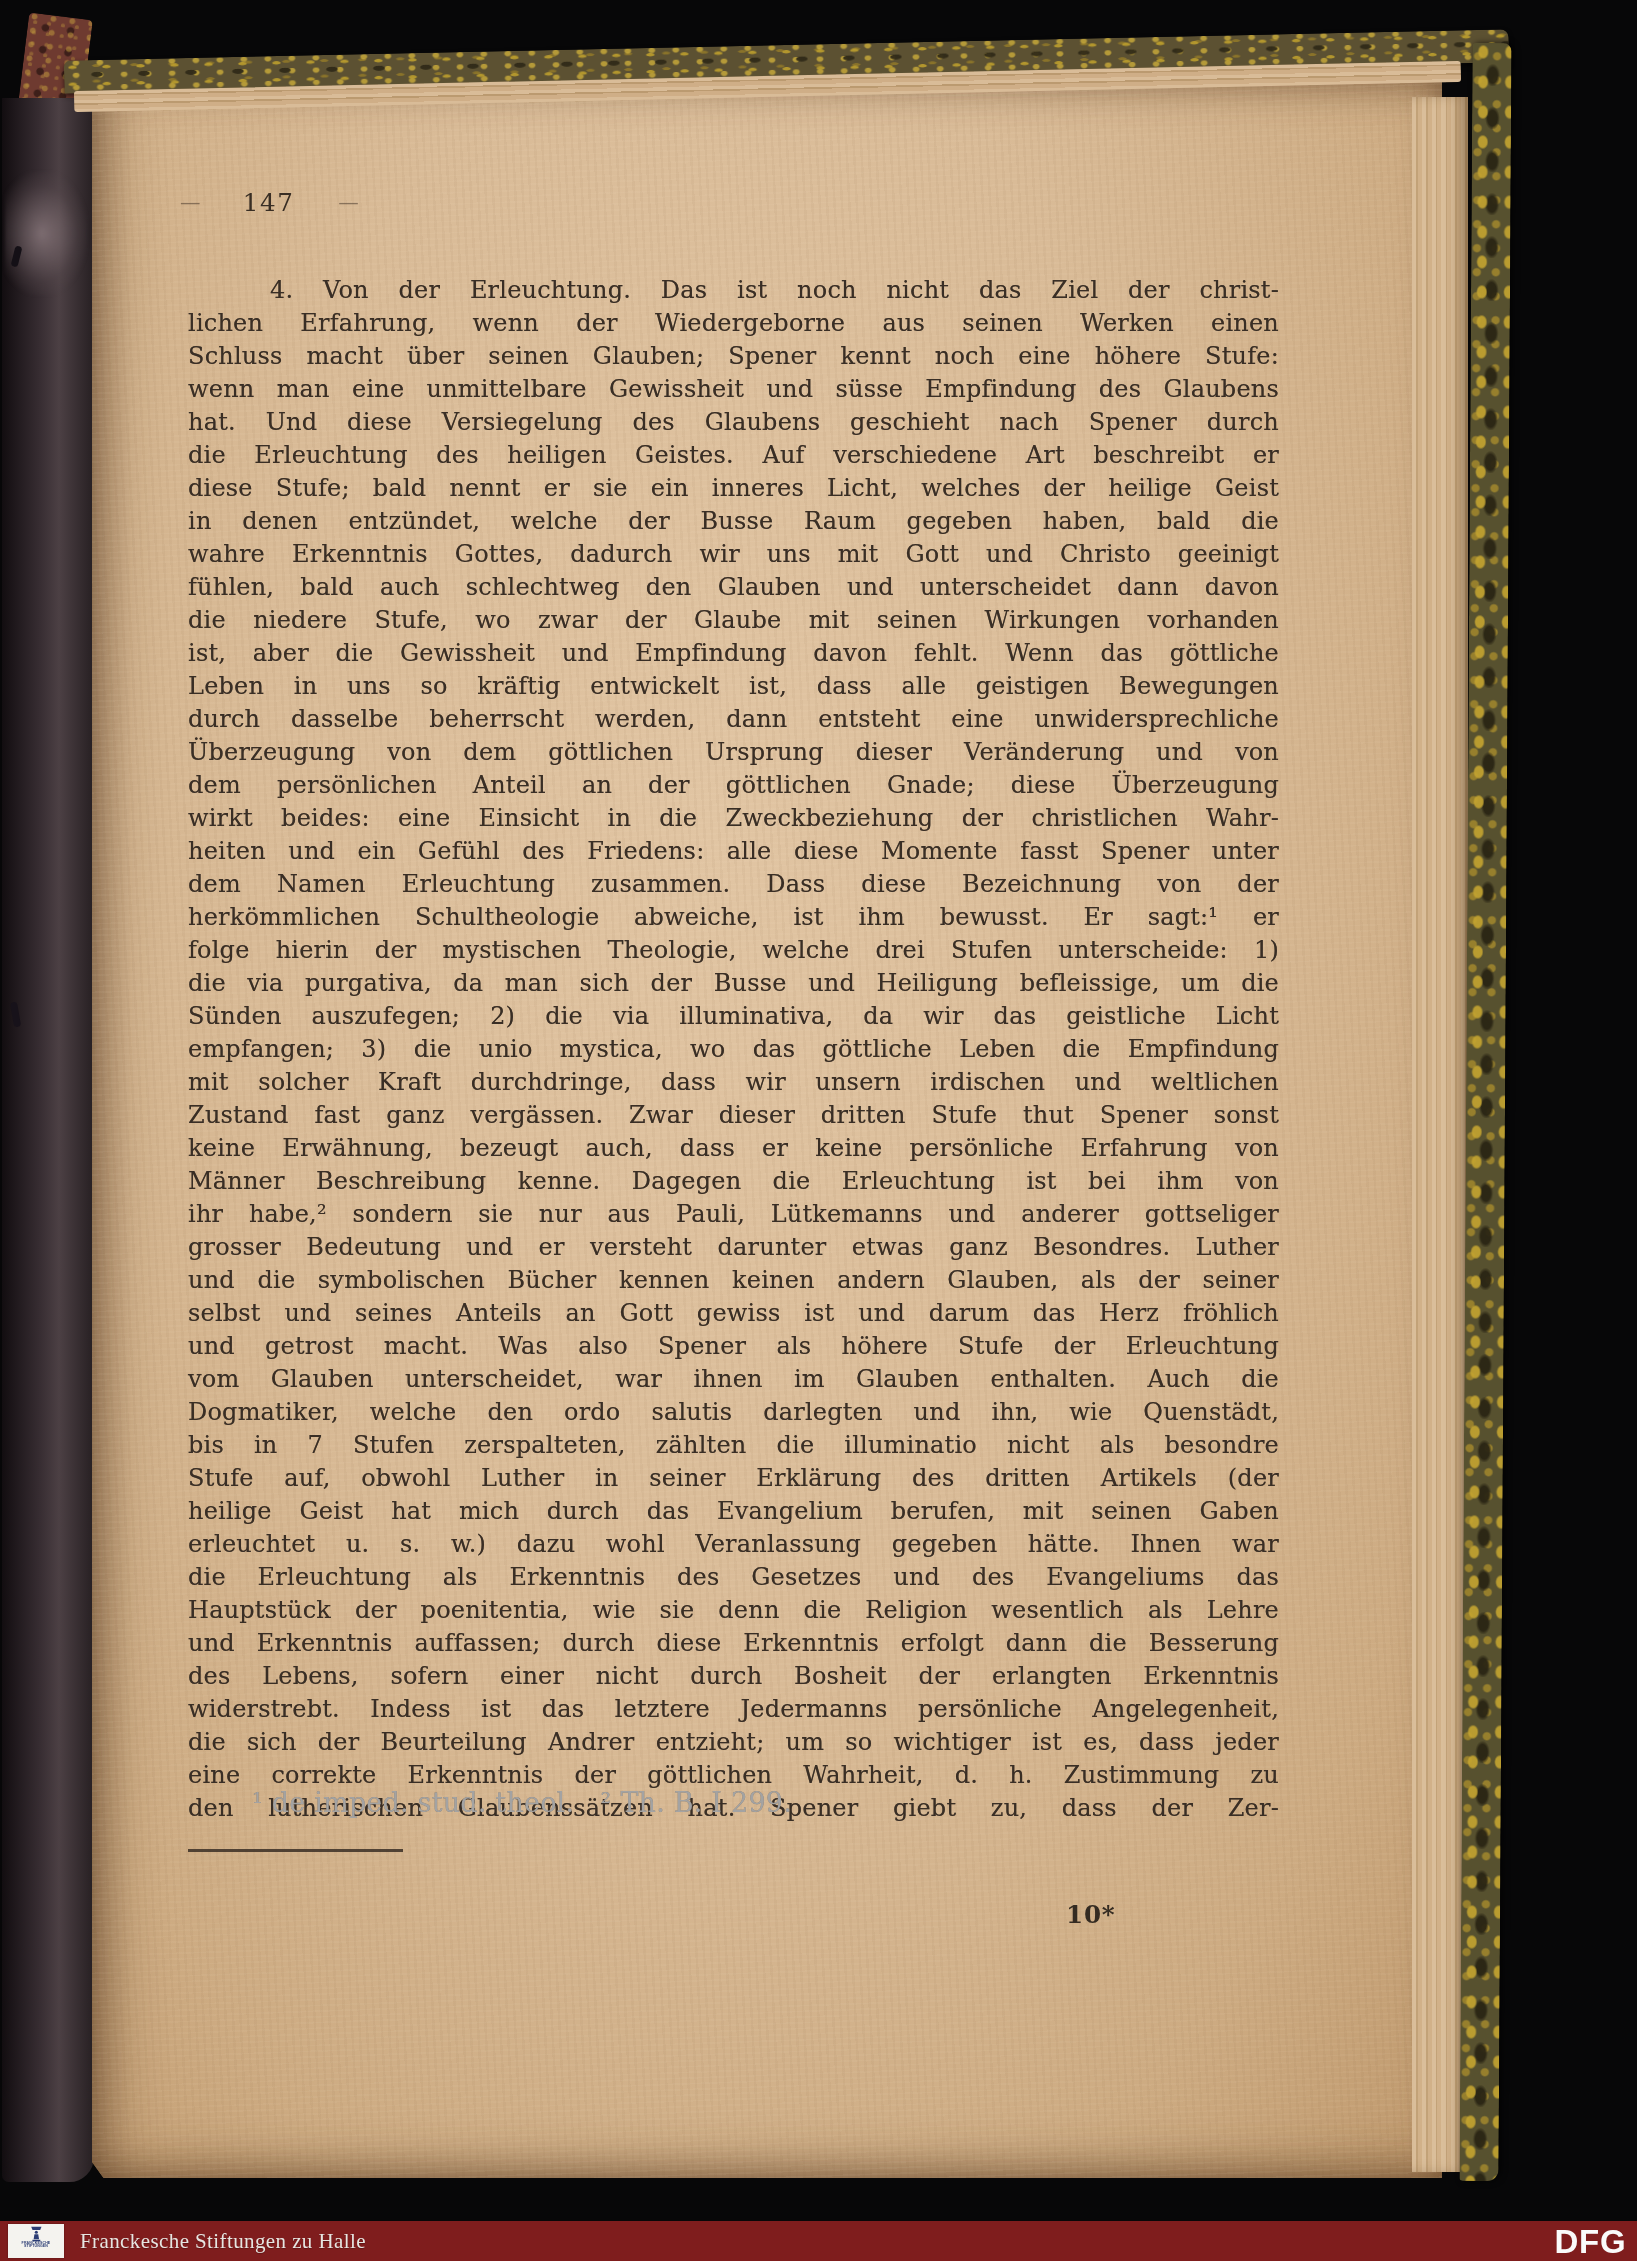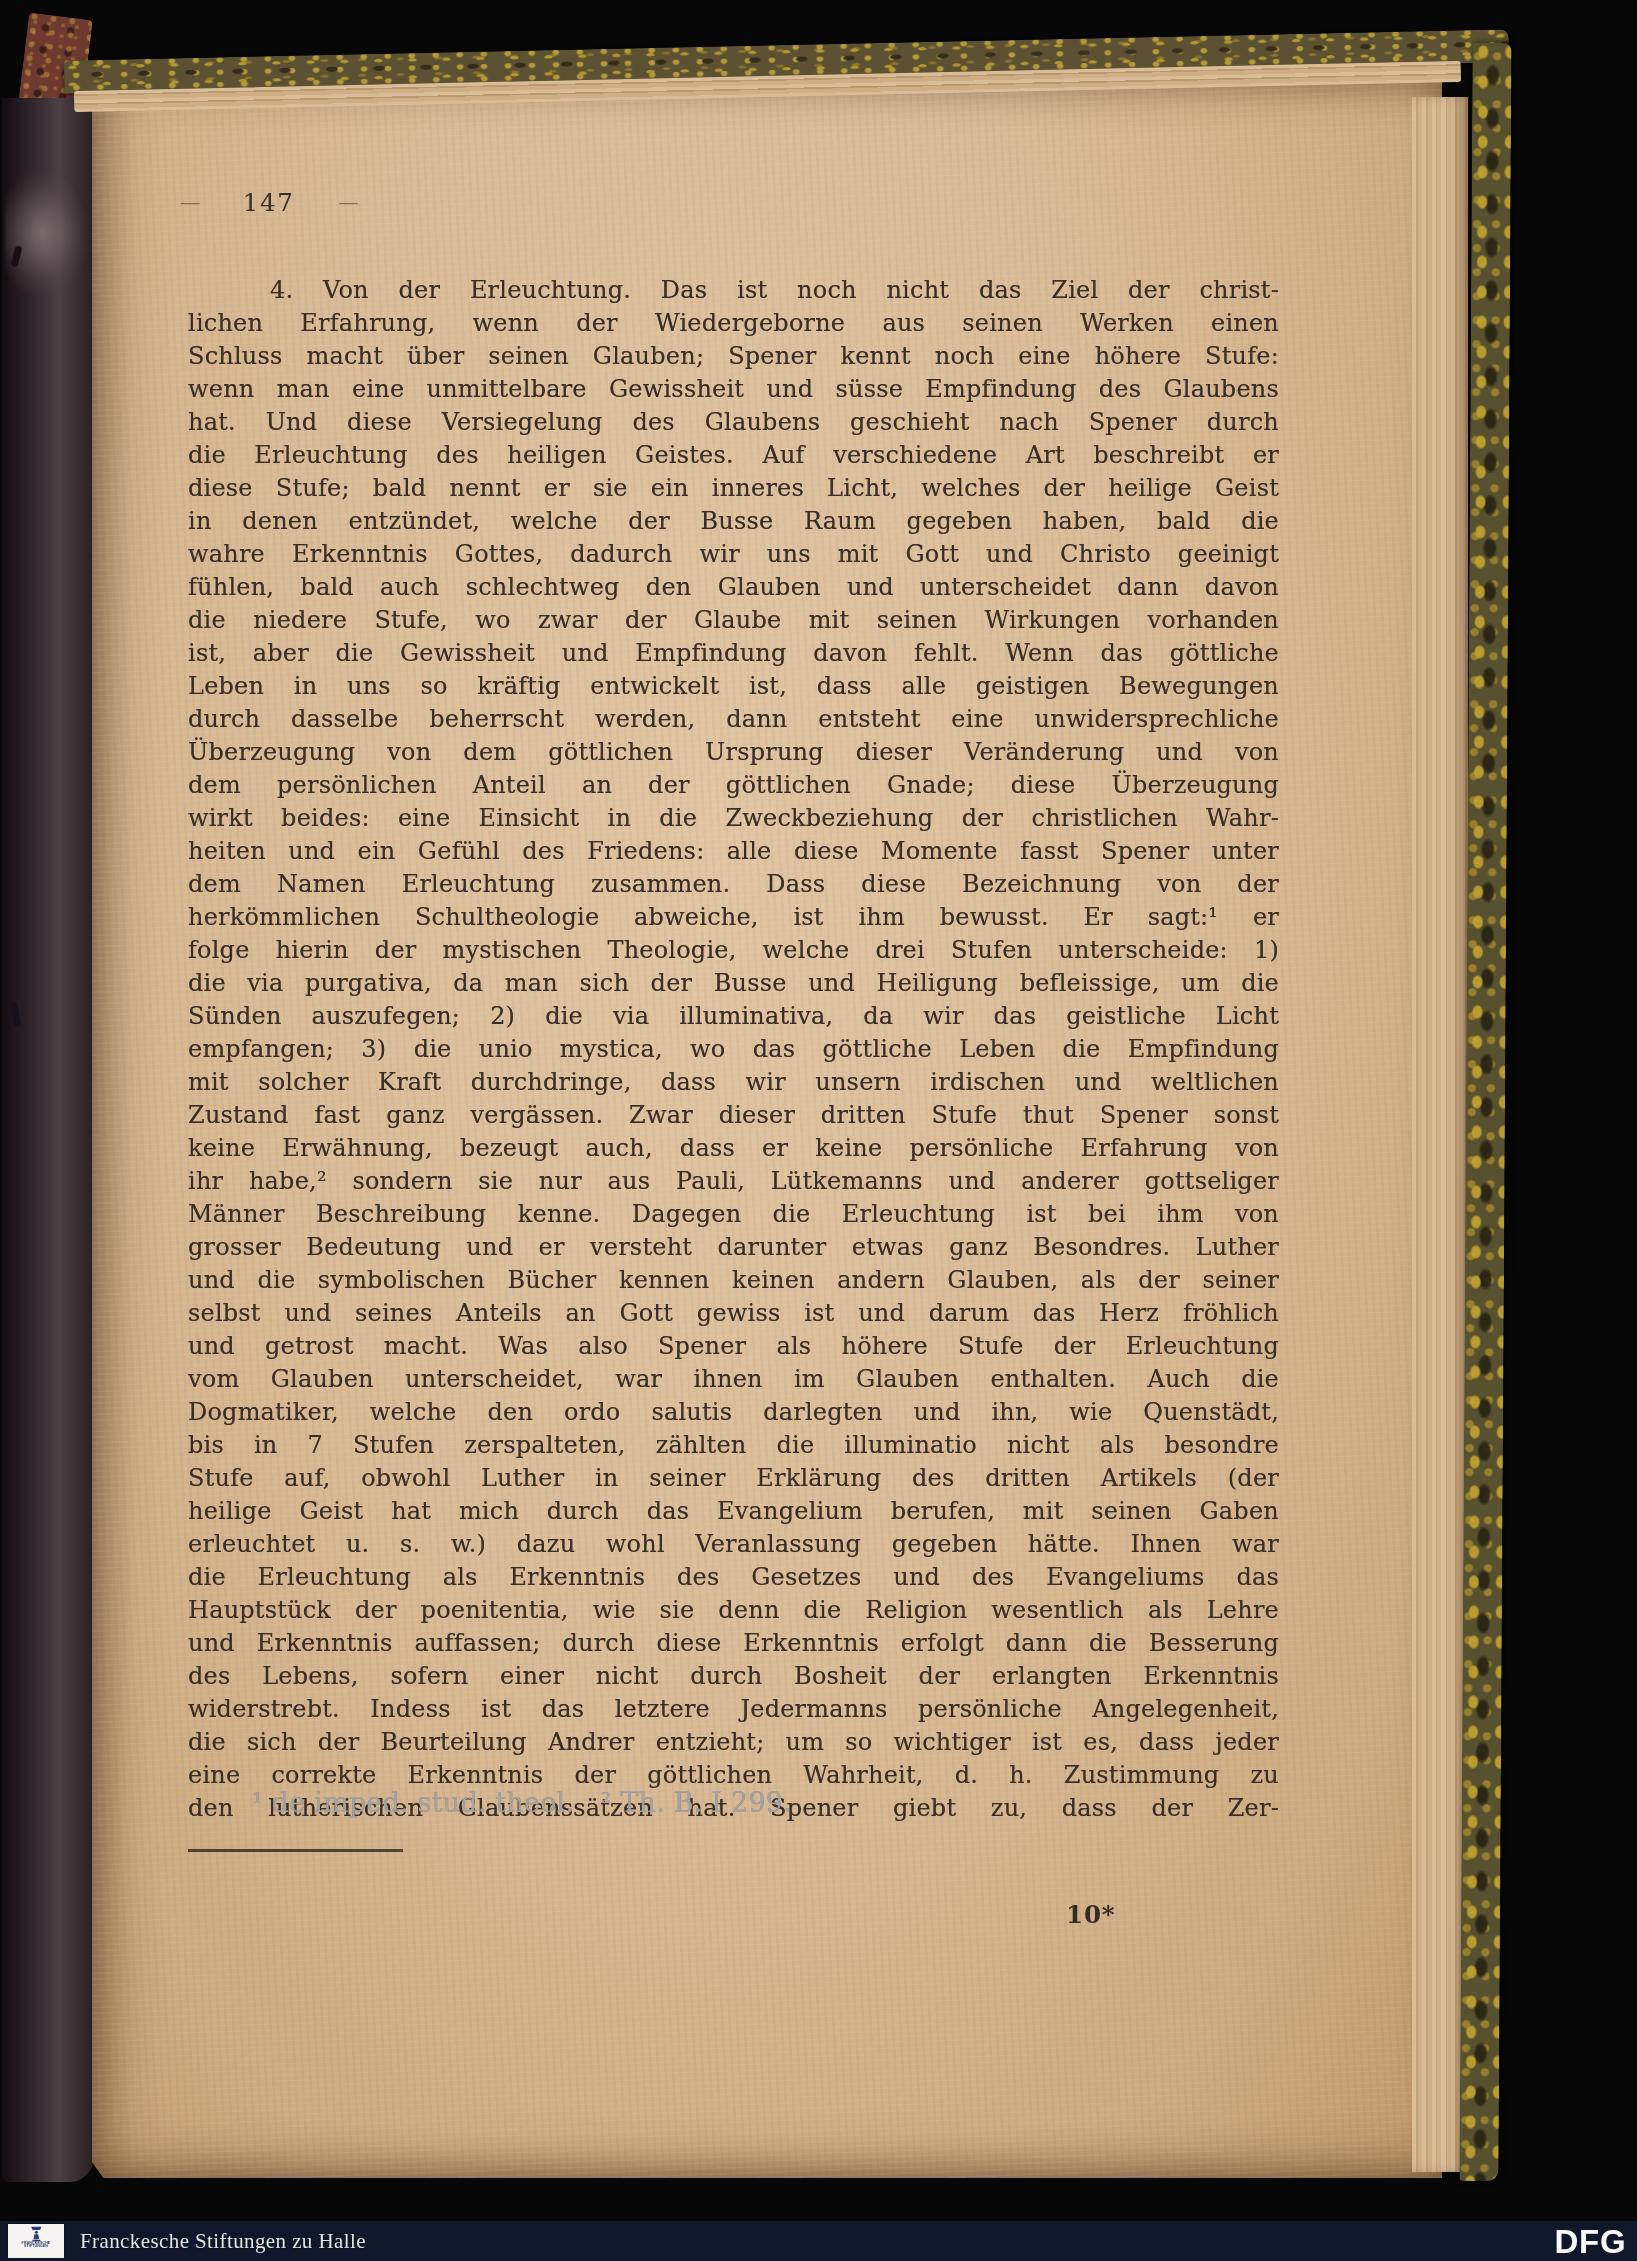--- a/index.html
+++ b/index.html
@@ -78,21 +78,21 @@
   .textblock .line{text-align:justify;text-align-last:justify;height:33px;overflow:visible;}
   .textblock .line.indent{text-indent:82px;}
 
   .footnote-rule{position:absolute;left:188px;top:1849px;width:215px;height:2.5px;
     background:rgba(58,46,36,.85);}
   .footnote{position:absolute;left:252px;top:1787px;color:#a3a3a3;font-size:27px;
     letter-spacing:0.2px;white-space:pre;text-shadow:0 0 0.5px rgba(60,48,38,.5);}
   .sigmark{position:absolute;left:1066px;top:1900px;color:#342b22;font-size:24.6px;letter-spacing:0.8px;font-weight:bold;}
 
   
-  .footer{position:absolute;left:0;top:2221px;width:1638px;height:40px;background:#0f172a;}
+  .footer{position:absolute;left:0;top:2221px;width:1638px;height:40px;background:#7f1d1d;}
   .fs-logo{position:absolute;left:8.2px;top:3.3px;width:56px;height:34px;background:#f4f3ef;
     display:flex;flex-direction:column;align-items:center;justify-content:flex-start;
     box-shadow:0 0 1.6px rgba(0,0,0,.4);}
   .fs-emblem{margin-top:1.6px;flex:0 0 auto;}
   .fs-logo-text{margin-top:-0.8px;color:#2b3c74;font-family:"Liberation Sans",sans-serif;
     font-size:7.4px;line-height:7.4px;letter-spacing:0.3px;text-align:center;
     transform:scale(.48);transform-origin:50% 0;white-space:nowrap;font-weight:bold;}
   .fs-label{position:absolute;left:80px;top:8.2px;color:#e7e5e1;
     font-family:"Liberation Serif",serif;font-size:21px;letter-spacing:0.4px;
     text-shadow:0 0.8px 0.8px rgba(0,0,0,.25);}
@@ -146,22 +146,22 @@
       <div class="line">heiten und ein Gefühl des Friedens: alle diese Momente fasst Spener unter</div>
       <div class="line">dem Namen Erleuchtung zusammen.  Dass diese Bezeichnung von der</div>
       <div class="line">herkömmlichen Schultheologie abweiche, ist ihm bewusst.  Er sagt:¹ er</div>
       <div class="line">folge hierin der mystischen Theologie, welche drei Stufen unterscheide: 1)</div>
       <div class="line">die via purgativa, da man sich der Busse und Heiligung befleissige, um die</div>
       <div class="line">Sünden auszufegen; 2) die via illuminativa, da wir das geistliche Licht</div>
       <div class="line">empfangen; 3) die unio mystica, wo das göttliche Leben die Empfindung</div>
       <div class="line">mit solcher Kraft durchdringe, dass wir unsern irdischen und weltlichen</div>
       <div class="line">Zustand fast ganz vergässen.  Zwar dieser dritten Stufe thut Spener sonst</div>
       <div class="line">keine Erwähnung, bezeugt auch, dass er keine persönliche Erfahrung von</div>
+      <div class="line">Männer Beschreibung kenne.  Dagegen die Erleuchtung ist bei ihm von</div>
       <div class="line">ihr habe,² sondern sie nur aus Pauli, Lütkemanns und anderer gottseliger</div>
-      <div class="line">Männer Beschreibung kenne.  Dagegen die Erleuchtung ist bei ihm von</div>
       <div class="line">grosser Bedeutung und er versteht darunter etwas ganz Besondres.  Luther</div>
       <div class="line">und die symbolischen Bücher kennen keinen andern Glauben, als der seiner</div>
       <div class="line">selbst und seines Anteils an Gott gewiss ist und darum das Herz fröhlich</div>
       <div class="line">und getrost macht.  Was also Spener als höhere Stufe der Erleuchtung</div>
       <div class="line">vom Glauben unterscheidet, war ihnen im Glauben enthalten.  Auch die</div>
       <div class="line">Dogmatiker, welche den ordo salutis darlegten und ihn, wie Quenstädt,</div>
       <div class="line">bis in 7 Stufen zerspalteten, zählten die illuminatio nicht als besondre</div>
       <div class="line">Stufe auf, obwohl Luther in seiner Erklärung des dritten Artikels (der</div>
       <div class="line">heilige Geist hat mich durch das Evangelium berufen, mit seinen Gaben</div>
       <div class="line">erleuchtet u. s. w.) dazu wohl Veranlassung gegeben hätte.  Ihnen war</div>

